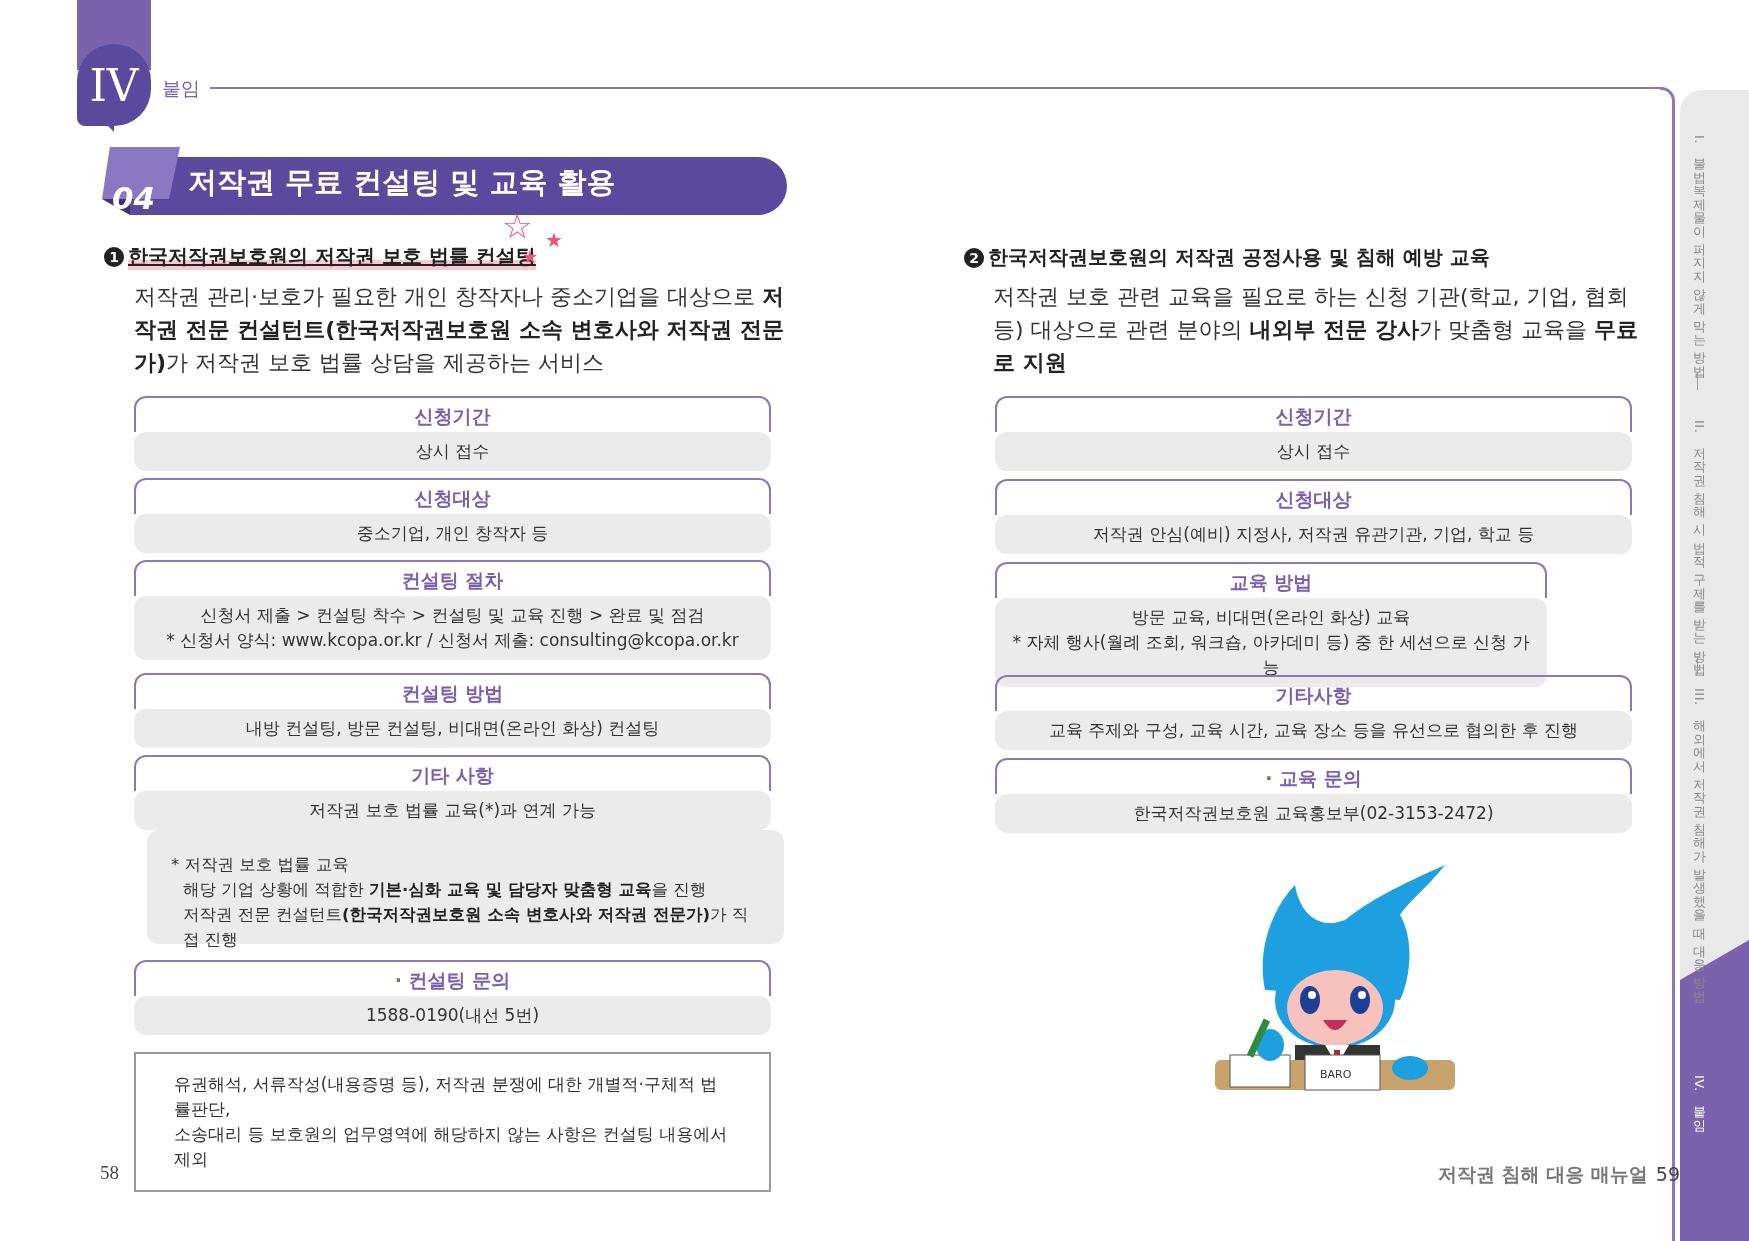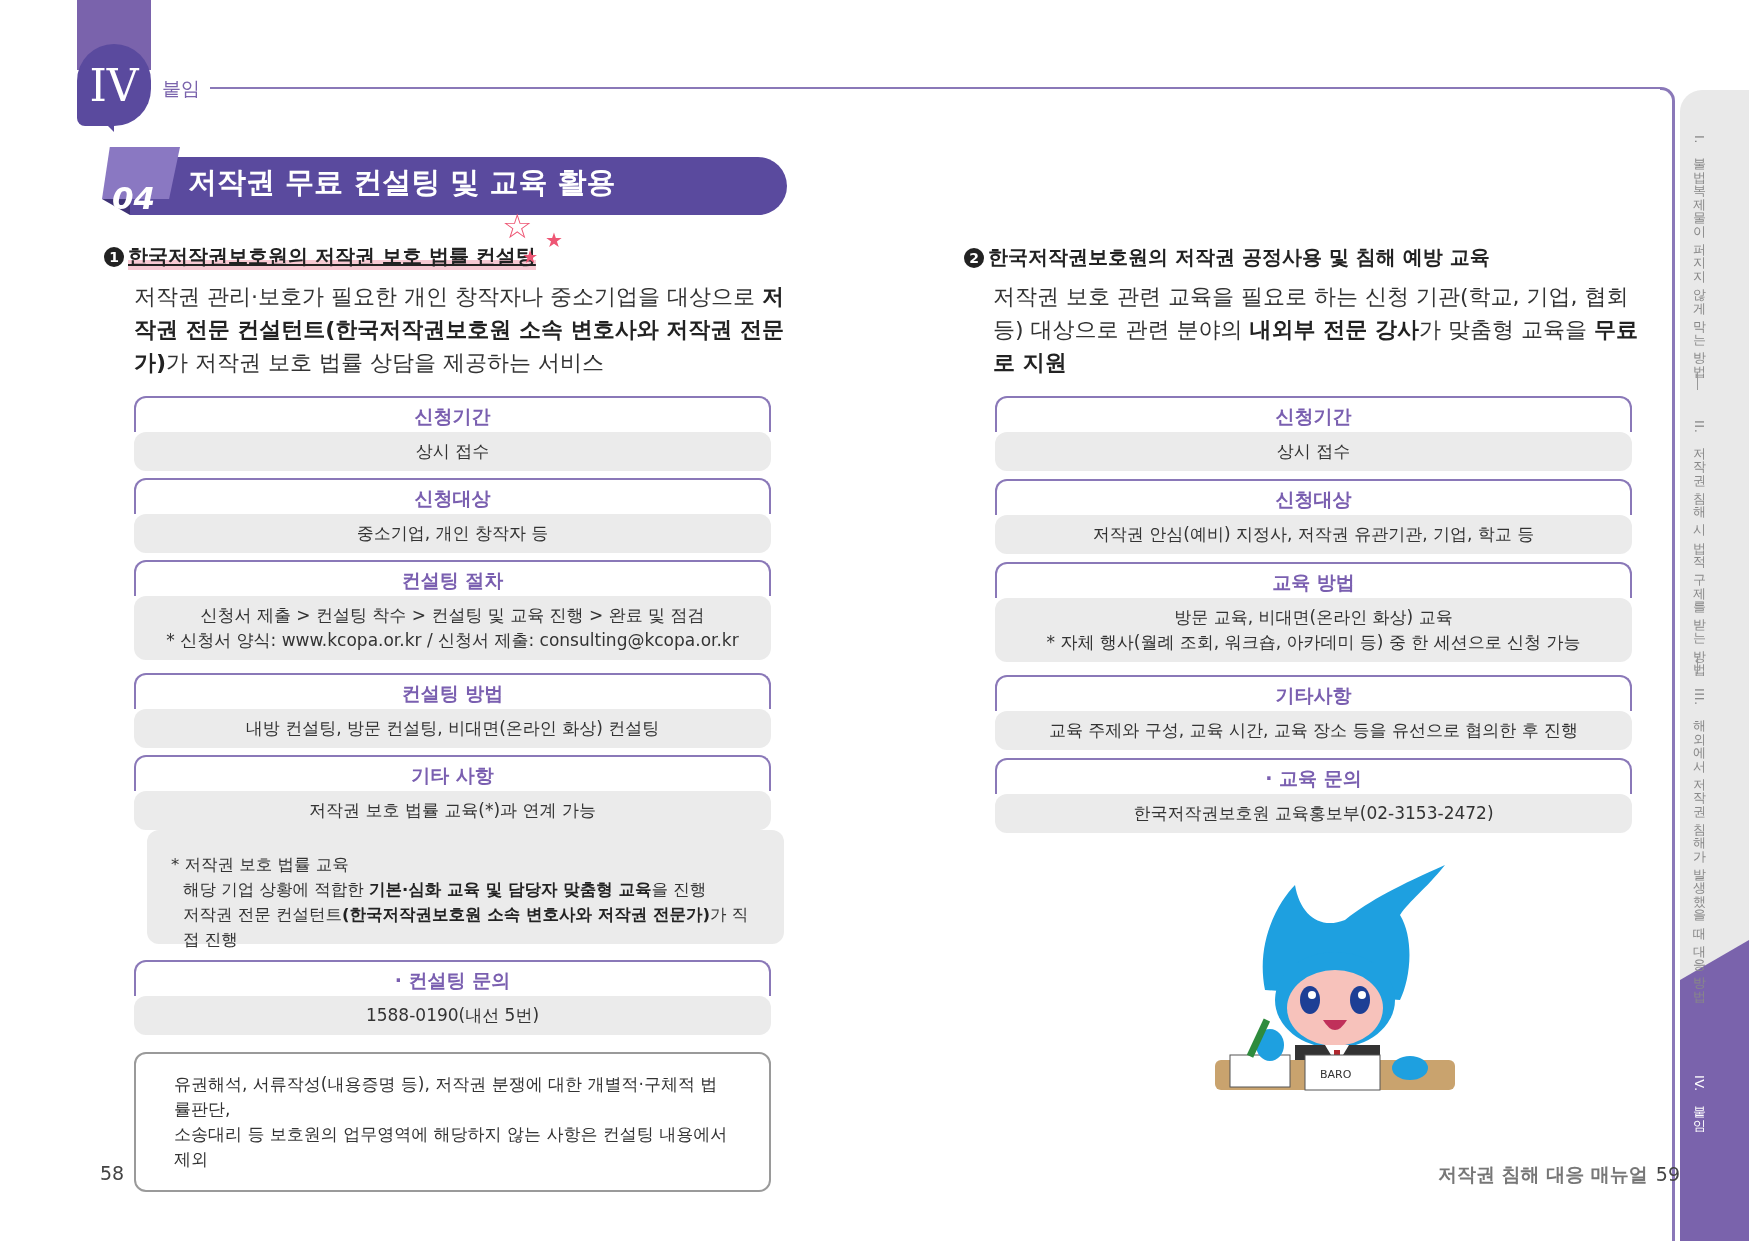--- a/index.html
+++ b/index.html
@@ -23,21 +23,21 @@
   .sec-num{display:inline-flex;width:20px;height:20px;border-radius:50%;background:#222;color:#fff;font-size:14px;align-items:center;justify-content:center;}
   .sec-title-hl{background:linear-gradient(transparent 62%,#f7c9d3 62%);text-decoration:underline;}
   .desc{font-size:22px;line-height:33px;color:#333;}
   .desc b{color:#222;}
   
   .box{position:absolute;}
   .box-head{height:34px;border:2.5px solid #8a78b8;border-bottom:none;border-radius:12px 12px 0 0;text-align:center;font-size:19px;font-weight:bold;color:#7a5fb0;line-height:36px;}
   .box-body{background:#ebebeb;border-radius:12px;text-align:center;font-size:17px;color:#333;padding:7px 10px;line-height:25px;}
   .note-box{background:#ebebeb;border-radius:12px;font-size:16.5px;color:#333;padding:22px 24px;line-height:25px;}
   .note-box b{color:#222;}
-  .outline-box{border:2px solid #9a9a9a;border-radius:12px;font-size:17px;color:#333;padding:18px 38px;line-height:25px;background:#fff;}
+  .outline-box{border:2px solid #9a9a9a;border-radius:0;font-size:17px;color:#333;padding:18px 38px;line-height:25px;background:#fff;}
   .pageno{font-size:19px;color:#444;}
   .footer-title{font-size:19px;font-weight:bold;color:#777;}
   
   .side-bg{left:1680px;top:90px;width:69px;height:1151px;background:#e9e9e9;border-top-left-radius:22px;}
   .side-active{left:1680px;top:940px;width:69px;height:301px;background:#7a63ac;clip-path:polygon(0 40px,100% 0,100% 100%,0 100%);border-radius:0;}
   .side-label{writing-mode:vertical-rl;font-size:13px;color:#888;letter-spacing:0.5px;}
   .side-sep{width:1px;height:18px;background:#999;}
   .star{color:#ee5674;}
 </style>
 </head>
@@ -109,21 +109,21 @@
 <div class="box" style="left:134px;top:960px;width:637px;">
   <div class="box-head">· 컨설팅 문의</div>
   <div class="box-body">1588-0190(내선 5번)</div>
 </div>
 
 <div class="abs outline-box" style="left:134px;top:1052px;width:557px;">
   <div>유권해석, 서류작성(내용증명 등), 저작권 분쟁에 대한 개별적·구체적 법률판단,</div>
   <div>소송대리 등 보호원의 업무영역에 해당하지 않는 사항은 컨설팅 내용에서 제외</div>
 </div>
 
-<div class="abs pageno" style="left:100px;top:1162px;">58</div>
+<div class="abs pageno" style="left:100px;top:1162px;font-family:Liberation Serif, serif;">58</div>
 
 <div class="abs sec-head" style="left:964px;top:244px;">
   <span class="sec-num">2</span>
   <span>한국저작권보호원의 저작권 공정사용 및 침해 예방 교육</span>
 </div>
 <div class="abs desc" style="left:993px;top:280px;width:660px;">
   <span>저작권 보호 관련 교육을 필요로 하는 신청 기관(학교, 기업, 협회 등) 대상으로 관련 분야의 </span><b>내외부 전문 강사</b><span>가 맞춤형 교육을 </span><b>무료로 지원</b>
 </div>
 
 <div class="box" style="left:995px;top:396px;width:637px;">
@@ -131,21 +131,21 @@
   <div class="box-body">
       <div>상시 접수</div>
     </div>
 </div>
 <div class="box" style="left:995px;top:479px;width:637px;">
   <div class="box-head">신청대상</div>
   <div class="box-body">
       <div>저작권 안심(예비) 지정사, 저작권 유관기관, 기업, 학교 등</div>
     </div>
 </div>
-<div class="box" style="left:995px;top:562px;width:637px;border-radius:8px;">
+<div class="box" style="left:995px;top:562px;width:552px;border-radius:8px;">
   <div class="box-head">교육 방법</div>
   <div class="box-body">
     <div>방문 교육, 비대면(온라인 화상) 교육</div>
     <div>* 자체 행사(월례 조회, 워크숍, 아카데미 등) 중 한 세션으로 신청 가능</div>
   </div>
 </div>
 <div class="box" style="left:995px;top:675px;width:637px;">
   <div class="box-head">기타사항</div>
   <div class="box-body">
       <div>교육 주제와 구성, 교육 시간, 교육 장소 등을 유선으로 협의한 후 진행</div>

